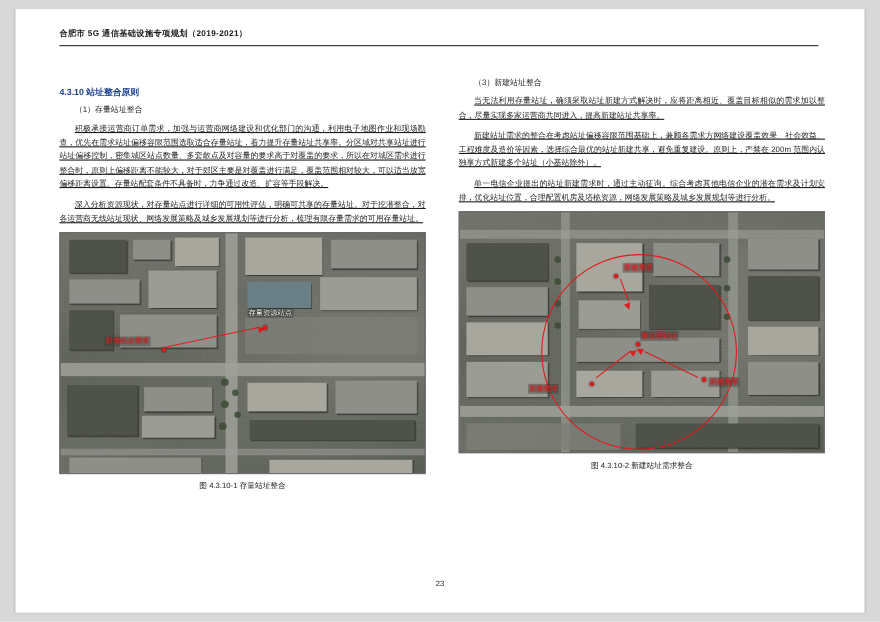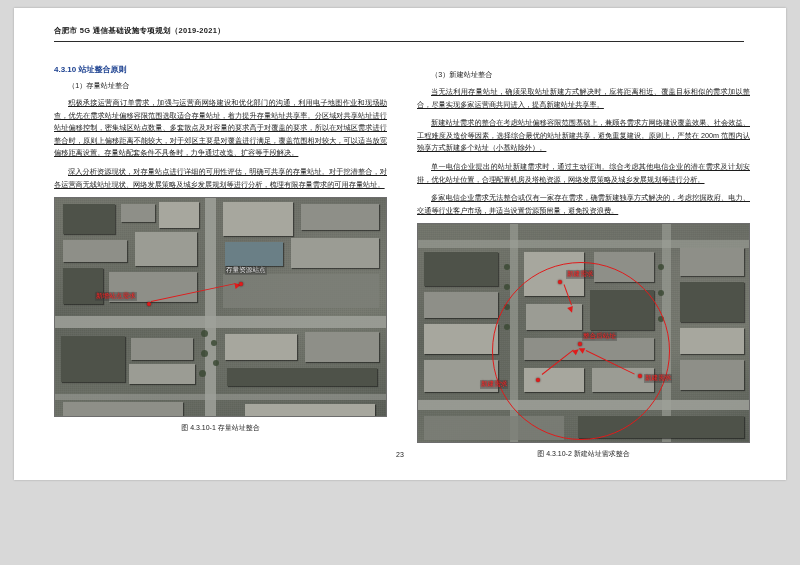--- a/index.html
+++ b/index.html
@@ -11,21 +11,21 @@
     width: 800px;
     height: 565px;
     overflow: hidden;
     font-family: "Liberation Sans", sans-serif;
   }
   .page {
     position: absolute;
     left: 14px;
     top: 8px;
     width: 772px;
-    height: 472px;
+    height: 549px;
     background: #ffffff;
     box-shadow: 0 0 2px rgba(0,0,0,0.25);
     box-sizing: border-box;
   }
   .header {
     position: absolute;
     left: 40px;
     top: 18px;
     width: 690px;
   }
@@ -51,21 +51,21 @@
     gap: 30px;
   }
   .col {
     width: 333px;
     position: relative;
   }
   .sec-title {
     font-size: 8px;
     font-weight: bold;
     color: #1a3f8f;
-    margin: 8px 0 6px 0;
+    margin: 22px 0 6px 0;
   }
   .sub-title {
     font-size: 7.2px;
     color: #1a1a1a;
     margin: 0 0 6px 0;
     text-indent: 14px;
   }
   p.body {
     font-size: 7.2px;
     line-height: 12.6px;
@@ -252,21 +252,20 @@
         </div>
         <div class="figcap">图 4.3.10-1 存量站址整合</div>
       </div>
     </div>
 
     <div class="col">
       <div class="sub-title" style="margin-top:14px;">（3）新建站址整合</div>
       <p class="body">当无法利用存量站址，确须采取站址新建方式解决时，应将距离相近、覆盖目标相似的需求加以整合，尽量实现多家运营商共同进入，提高新建站址共享率。</p>
       <p class="body">新建站址需求的整合在考虑站址偏移容限范围基础上，兼顾各需求方网络建设覆盖效果、社会效益、工程难度及造价等因素，选择综合最优的站址新建共享，避免重复建设。原则上，严禁在 200m 范围内认独享方式新建多个站址（小基站除外）。</p>
       <p class="body">单一电信企业提出的站址新建需求时，通过主动征询。综合考虑其他电信企业的潜在需求及计划安排，优化站址位置，合理配置机房及塔桅资源，网络发展策略及城乡发展规划等进行分析。</p>
-      <p class="body">多家电信企业需求无法整合或仅有一家存在需求，确需新建独享方式解决的，考虑挖掘政府、电力、交通等行业客户市场，并适当设置货源预留量，避免投资浪费。</p>
 
       <div class="figure">
         <div class="photo">
           <div class="sat"></div>
           <div class="grain"></div>
 
           <div class="road" style="left:0;top:16px;width:333px;height:8px;opacity:.6;"></div>
           <div class="road" style="left:0;top:176px;width:333px;height:10px;"></div>
           <div class="road" style="left:92px;top:0;width:8px;height:220px;opacity:.6;"></div>
           <div class="road" style="left:244px;top:0;width:9px;height:220px;opacity:.6;"></div>

